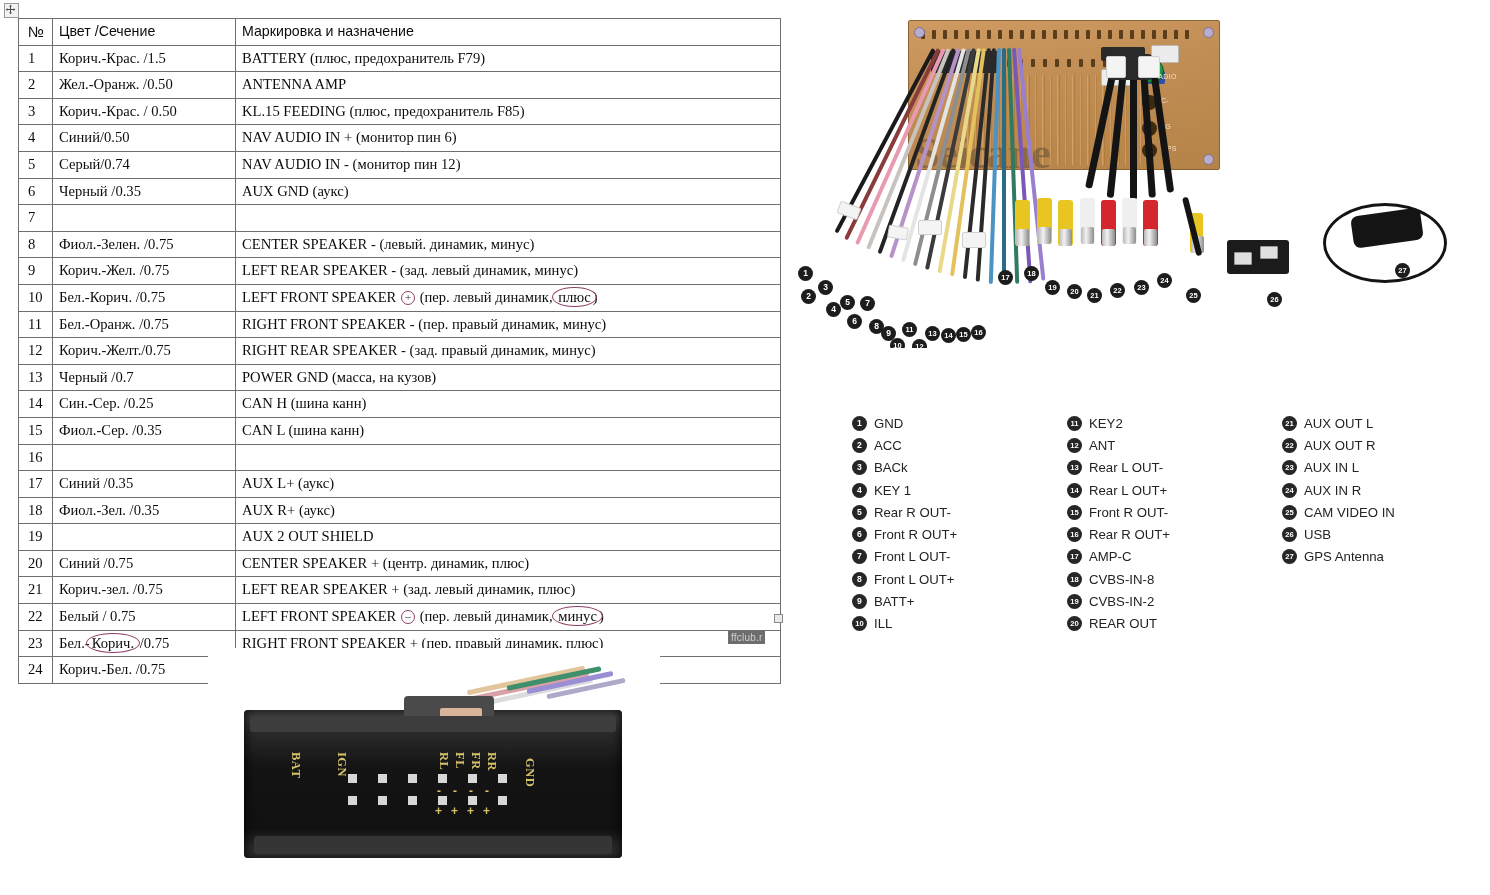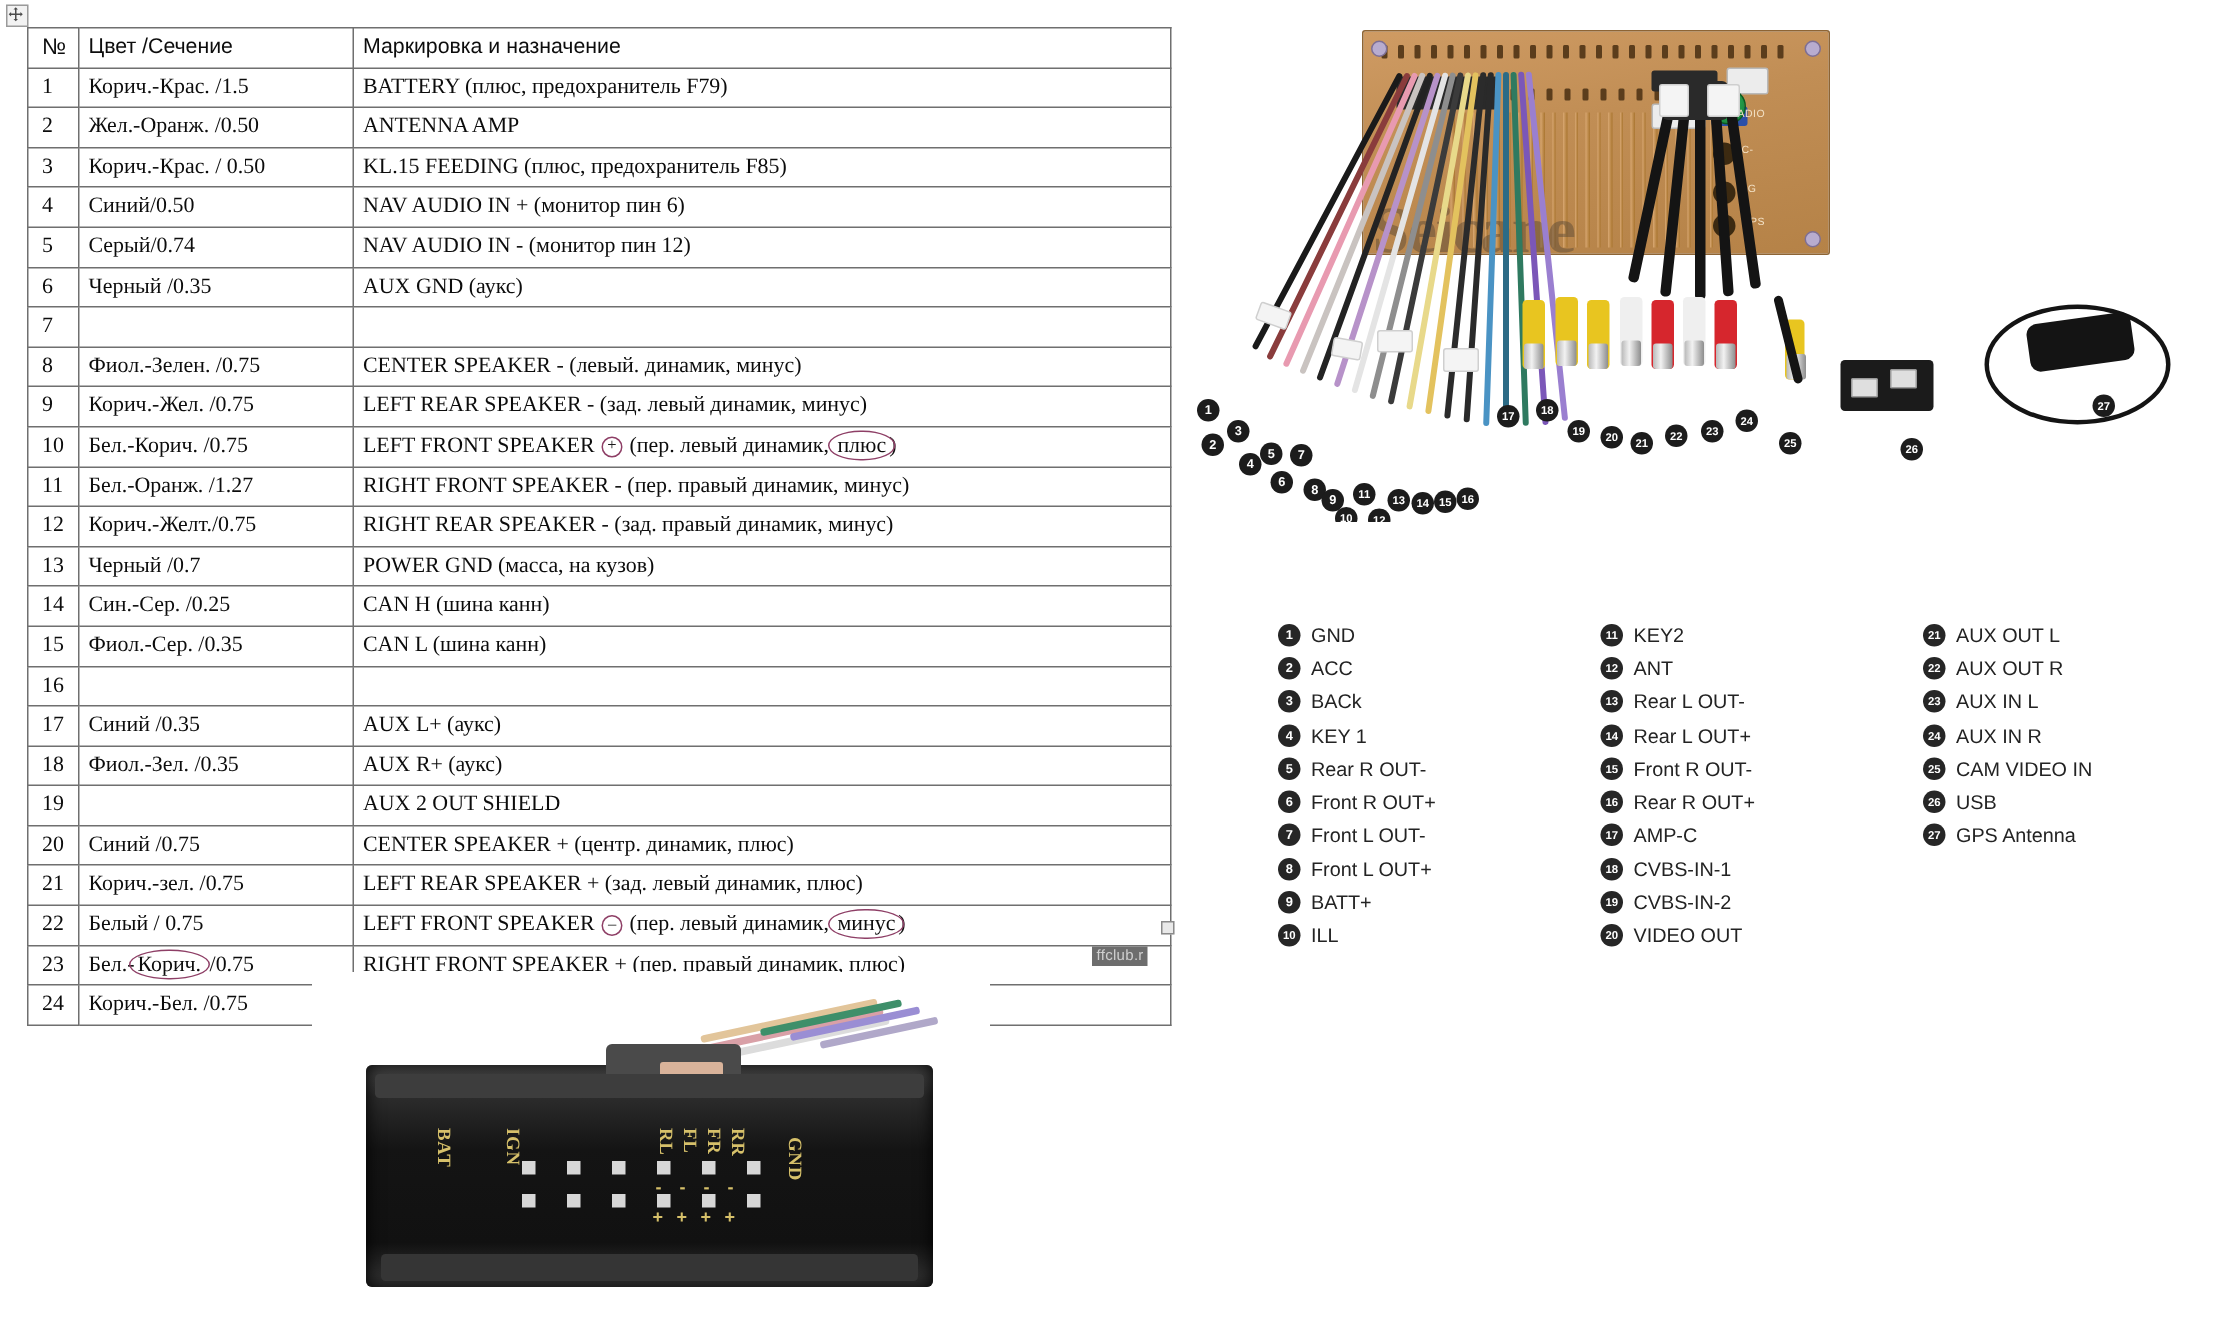--- a/index.html
+++ b/index.html
@@ -257,21 +257,21 @@
         <td class="c1">Корич.-Жел. /0.75</td>
         <td class="c2">LEFT REAR SPEAKER - (зад. левый динамик, минус)</td>
       </tr>
       <tr>
         <td class="c0">10</td>
         <td class="c1">Бел.-Корич. /0.75</td>
         <td class="c2">LEFT FRONT SPEAKER <span class="plusglyph">+</span> (пер. левый динамик, <span class="circ">плюс</span>)</td>
       </tr>
       <tr>
         <td class="c0">11</td>
-        <td class="c1">Бел.-Оранж. /1.27</td>
+        <td class="c1">Бел.-Оранж. /0.75</td>
         <td class="c2">RIGHT FRONT SPEAKER - (пер. правый динамик, минус)</td>
       </tr>
       <tr>
         <td class="c0">12</td>
         <td class="c1">Корич.-Желт./0.75</td>
         <td class="c2">RIGHT REAR SPEAKER - (зад. правый динамик, минус)</td>
       </tr>
       <tr>
         <td class="c0">13</td>
         <td class="c1">Черный /0.7</td>
@@ -594,29 +594,29 @@
       <div class="legend-item">
         <span class="legend-num w2">16</span>
         <span>Rear R OUT+</span>
       </div>
       <div class="legend-item">
         <span class="legend-num w2">17</span>
         <span>AMP-C</span>
       </div>
       <div class="legend-item">
         <span class="legend-num w2">18</span>
-        <span>CVBS-IN-1</span>
+        <span>CVBS-IN-8</span>
       </div>
       <div class="legend-item">
         <span class="legend-num w2">19</span>
         <span>CVBS-IN-2</span>
       </div>
       <div class="legend-item">
         <span class="legend-num w2">20</span>
-        <span>VIDEO OUT</span>
+        <span>REAR OUT</span>
       </div>
     </div>
   <div class="legend-col" id="legcol2">
       <div class="legend-item">
         <span class="legend-num w2">21</span>
         <span>AUX OUT L</span>
       </div>
       <div class="legend-item">
         <span class="legend-num w2">22</span>
         <span>AUX OUT R</span>

